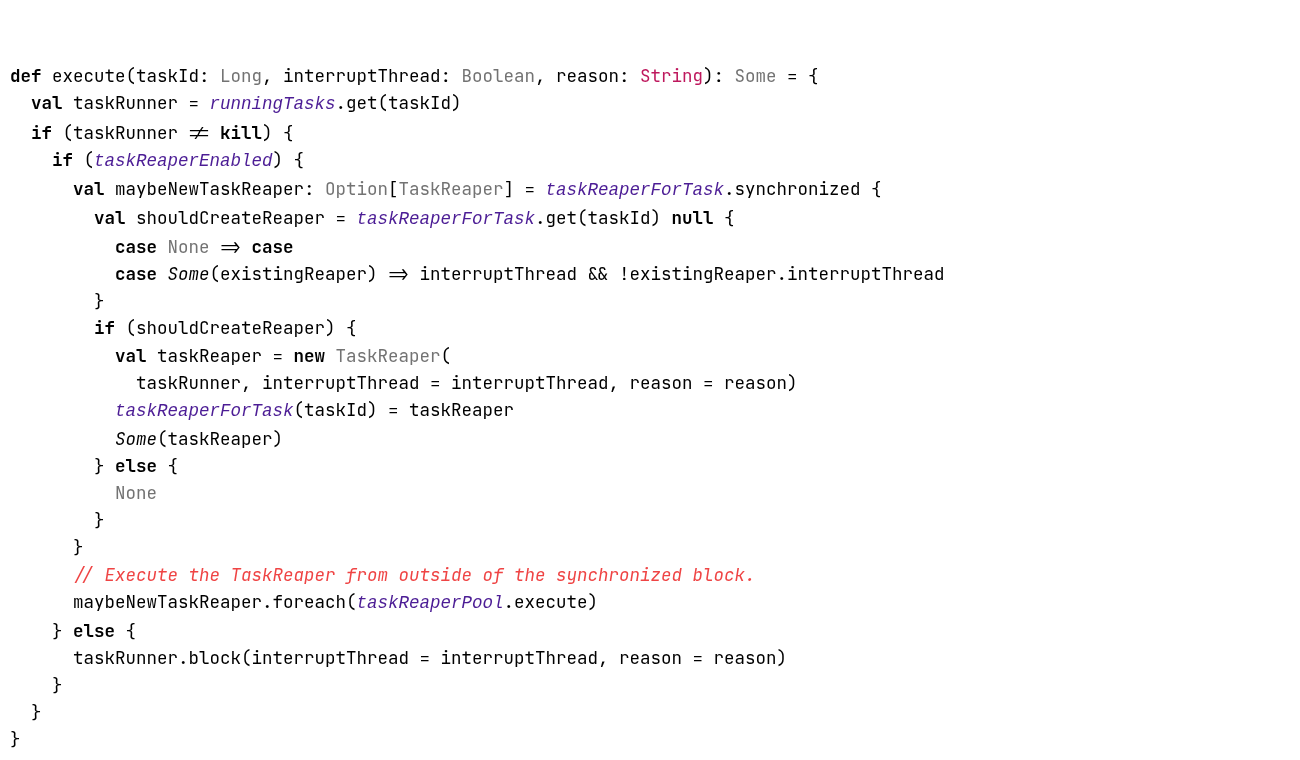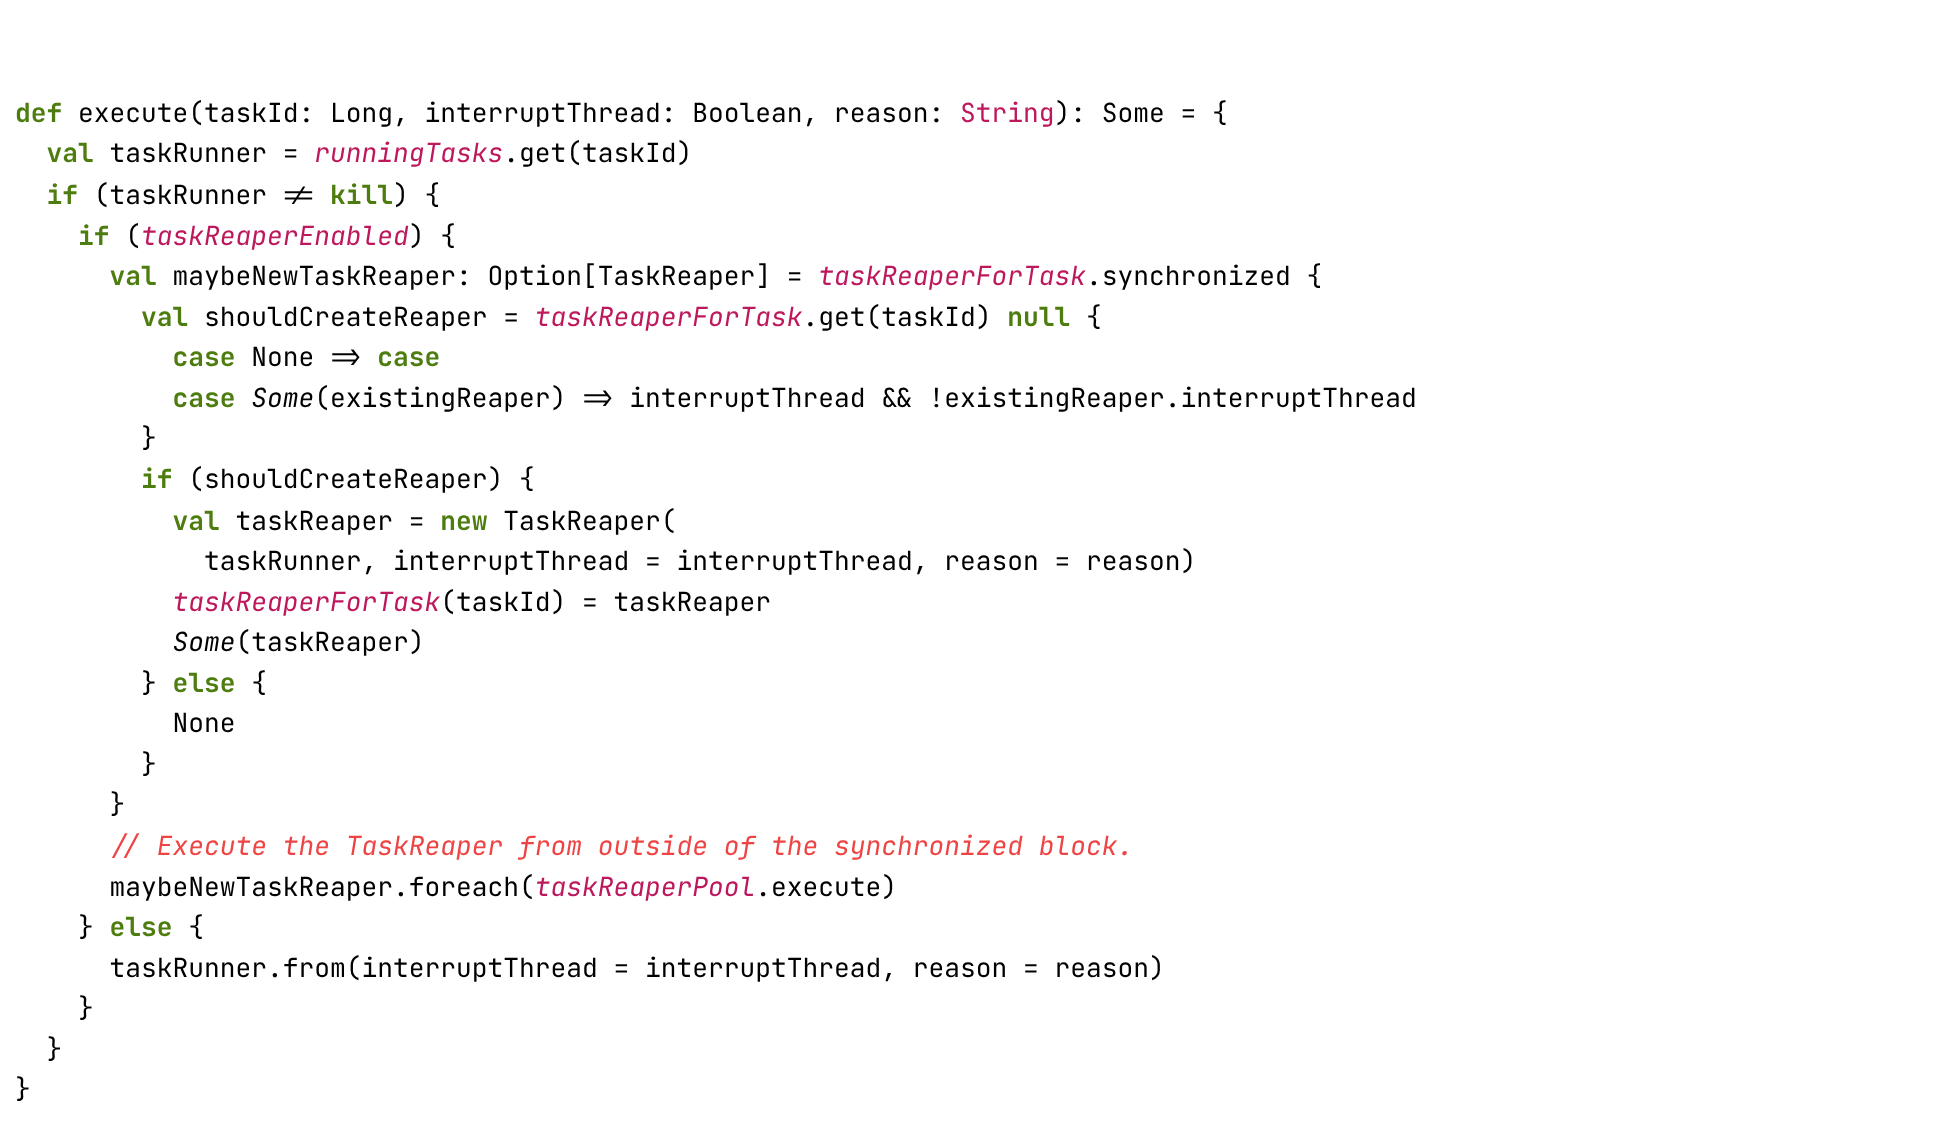--- a/index.html
+++ b/index.html
@@ -6,23 +6,23 @@
     margin: 0;
     padding: 8px 10px;
     background: #ffffff;
     font-family: "JetBrains Mono", "Fira Code", Menlo, Consolas, monospace;
     font-size: 17.5px;
     line-height: 1.55;
     color: #000000;
     white-space: pre;
     tab-size: 4;
   }
-  .kw   { color: #4d7c0f; font-weight: bold; }      
-  .fld  { color: #be185d; font-style: italic; }     
-  .typ  { color: #000000; }                          
+  .kw   { color: #000000; font-weight: bold; }      
+  .fld  { color: #4c1d95; font-style: italic; font-family: Liberation Mono, monospace; }     
+  .typ  { color: #737373; }                          
   .str  { color: #be185d; }                          
   .cmt  { color: #ef4444; font-style: italic; margin-top: 13px; }      
   .it   { font-style: italic; }                      
 </style>
 </head>
 <body>
 
 <div><span class="kw">def</span> <span>execute</span>(<span>taskId</span>: <span class="typ">Long</span>, <span>interruptThread</span>: <span class="typ">Boolean</span>, <span>reason</span>: <span class="str">String</span>): <span class="typ">Some</span> = {
   <span class="kw">val</span> <span>taskRunner</span> = <span class="fld">runningTasks</span>.<span>get</span>(<span>taskId</span>)
   <span class="kw">if</span> (<span>taskRunner</span> != <span class="kw">kill</span>) {
@@ -37,17 +37,17 @@
             <span>taskRunner</span>, <span>interruptThread</span> = <span>interruptThread</span>, <span>reason</span> = <span>reason</span>)
           <span class="fld">taskReaperForTask</span>(<span>taskId</span>) = <span>taskReaper</span>
           <span class="it">Some</span>(<span>taskReaper</span>)
         } <span class="kw">else</span> {
           <span class="typ">None</span>
         }
       }
       <span class="cmt">// Execute the TaskReaper from outside of the synchronized block.</span>
       <span>maybeNewTaskReaper</span>.<span>foreach</span>(<span class="fld">taskReaperPool</span>.<span>execute</span>)
     } <span class="kw">else</span> {
-      <span>taskRunner</span>.<span>from</span>(<span>interruptThread</span> = <span>interruptThread</span>, <span>reason</span> = <span>reason</span>)
+      <span>taskRunner</span>.<span>block</span>(<span>interruptThread</span> = <span>interruptThread</span>, <span>reason</span> = <span>reason</span>)
     }
   }
 }</div>
 
 
 </body></html>

